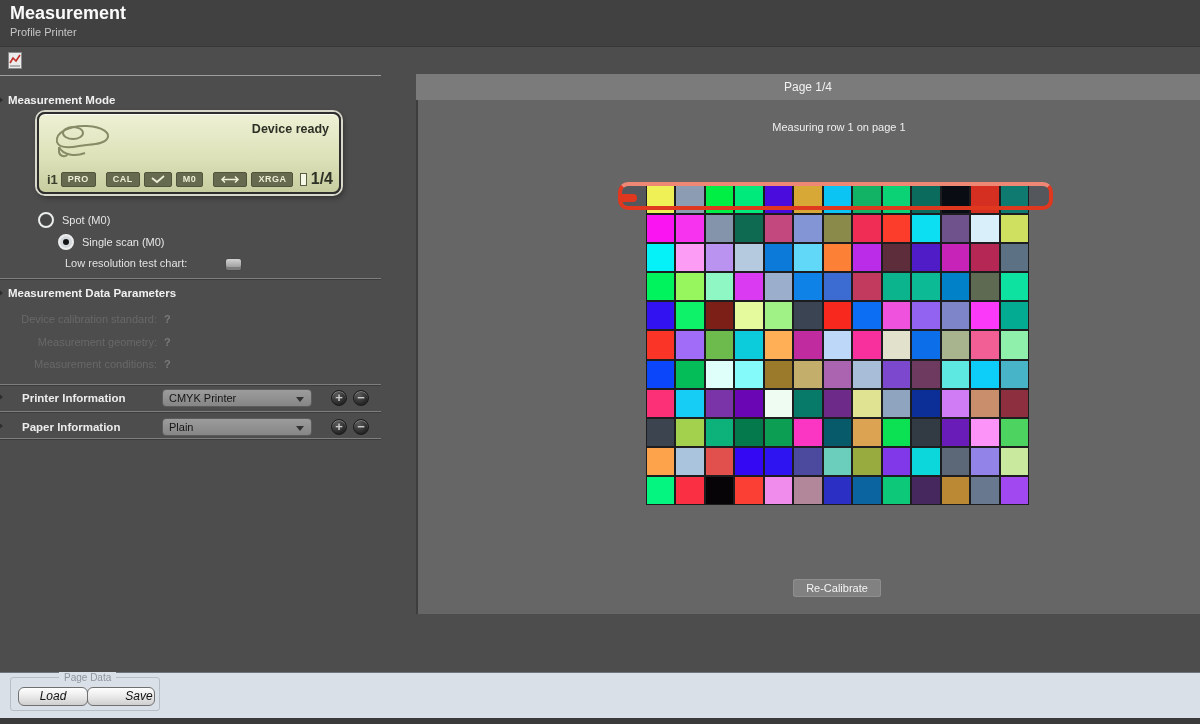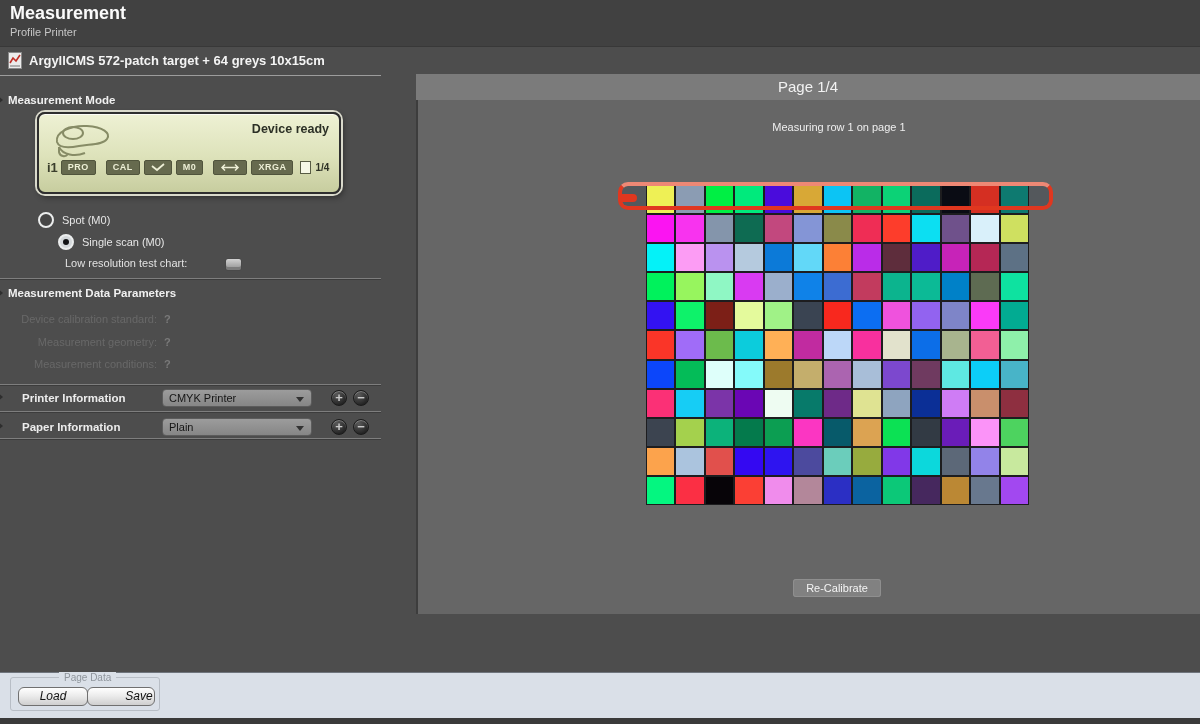--- a/index.html
+++ b/index.html
@@ -19,28 +19,28 @@
   .section-header{font-size:11.5px;font-weight:bold;color:#f0f0f0;}
   .tri-marker{width:0;height:0;border-top:5px solid transparent;border-bottom:5px solid transparent;border-left:6px solid #2e2e2e;}
   .sep{left:0;width:381px;height:2px;background:linear-gradient(180deg,#7e7e7e 50%,#3c3c3c 50%);}
 
   
   .lcd{left:37px;top:112px;width:300px;height:78px;border-radius:8px;
        background:linear-gradient(180deg,#eef1d4 0%,#dde2ba 55%,#c7cd9f 100%);
        border:2px solid #2e2e2e;
        box-shadow:0 0 0 2px #d9d9cb,2px 3px 6px rgba(0,0,0,.45),inset 0 1px 0 rgba(255,255,255,.8);}
   .device-ready{right:10px;top:8px;font-size:12.5px;font-weight:bold;color:#2c3026;}
-  .lcd-bottom{left:8px;right:6px;bottom:17px;height:16px;display:flex;align-items:center;}
+  .lcd-bottom{left:8px;right:6px;bottom:5px;height:16px;display:flex;align-items:center;}
   .i1-brand{font-size:13px;font-weight:bold;color:#3a3e2c;margin-right:3px;}
   .badge{background:#666a4e;color:#edefd6;font-size:9px;font-weight:bold;letter-spacing:.5px;
          padding:2px 6px;border-radius:2px;border:1px solid #50543c;line-height:9px;display:flex;align-items:center;}
   .badge + .badge{margin-left:4px;}
   .gap10{margin-left:10px !important;}
   .page-ico{width:9px;height:11px;background:#f6f8e6;border:1px solid #585c44;margin:0 4px 0 7px;}
-  .page-count{font-size:10px;font-weight:bold;color:#2e3226;}
+  .page-count{font-size:16px;font-weight:bold;color:#2e3226;}
 
   
   .radio-row{left:38px;height:14px;display:flex;align-items:center;gap:8px;}
   .radio{width:12px;height:12px;border-radius:50%;border:2px solid #eceeee;background:#474747;box-sizing:content-box;position:relative;}
   .radio.selected{background:#d4d8db;}
   .radio.selected::after{content:"";position:absolute;left:3px;top:3px;width:6px;height:6px;border-radius:50%;background:#121315;}
   .radio-label{font-size:11px;color:#e6e6e6;}
 
   .lowres-label{left:65px;top:257px;font-size:11px;color:#e2e2e2;}
   .lowres-toggle{left:225px;top:258px;width:15px;height:11px;border-radius:3px;border:1px solid #494949;
@@ -58,21 +58,21 @@
   .dd-arrow{position:absolute;right:7px;top:7px;width:0;height:0;
             border-left:4px solid transparent;border-right:4px solid transparent;border-top:5px solid #323232;}
   .circle-btn{width:16px;height:16px;border-radius:50%;border:1px solid #1b1b1b;
               background:radial-gradient(circle at 35% 28%,#5a5a5a,#232323 75%);
               box-shadow:inset 0 1px 1px rgba(255,255,255,.35);
               color:#c9c9c9;font-size:13px;font-weight:bold;line-height:14px;text-align:center;box-sizing:border-box;}
 
   
   .panel{left:416px;top:74px;width:784px;height:540px;background:#666666;border-left:2px solid #3d3d3d;box-sizing:border-box;}
   .page-bar{left:416px;top:74px;width:784px;height:26px;background:#7b7b7b;
-            color:#f2f2f2;font-size:15px;line-height:26px;text-align:center;}
+            color:#f2f2f2;font-size:12px;line-height:26px;text-align:center;}
   .measuring-text{left:648px;top:121px;width:382px;text-align:center;font-size:11px;color:#efefef;}
 
   .ruler-bg{left:622px;top:186px;width:428px;height:20px;background:#54585c;border-radius:6px;z-index:1;}
   .patch-grid{left:646px;top:185px;width:383px;height:320px;background:#1d1d1f;padding:1px;box-sizing:border-box;
               display:grid;grid-template-columns:repeat(13,1fr);grid-template-rows:repeat(11,1fr);gap:2px;z-index:2;}
   .patch{width:100%;height:100%;}
   .ruler{left:618px;top:182px;width:435px;height:28px;box-sizing:border-box;z-index:3;
          border:4px solid #e0371f;border-top-color:#ee8875;border-radius:10px;}
   .ruler-hook{position:absolute;left:0;top:8px;width:15px;height:8px;background:#e0371f;border-radius:0 4px 4px 0;}
 
@@ -95,21 +95,20 @@
   <div class="abs app-title">Measurement</div>
   <div class="abs app-subtitle">Profile Printer</div>
 </div>
 
 <div class="abs target-row">
   <svg width="14" height="17" viewBox="0 0 14 17">
     <rect x="0.5" y="0.5" width="13" height="16" fill="#ececec" stroke="#8a8a8a"></rect>
     <polyline points="2,11 5,6 8,9 12,3" fill="none" stroke="#c03028" stroke-width="1.6"></polyline>
     <rect x="2" y="13" width="10" height="2" fill="#b0b0b0"></rect>
   </svg>
-  <span class="target-title">ArgyllCMS 572-patch target + 64 greys 10x15cm</span>
 </div>
 <div class="abs title-underline"></div>
 
 <div class="abs tri-marker" style="left:-3px;top:95px;"></div>
 <div class="abs section-header" style="left:8px;top:94px;">Measurement Mode</div>
 
 <div class="abs lcd">
   <div class="abs device-ready">Device ready</div>
   <svg class="abs" style="left:8px;top:6px;" width="84" height="48" viewBox="0 0 84 48">
     <g fill="none" stroke="#878c66" stroke-width="2">

